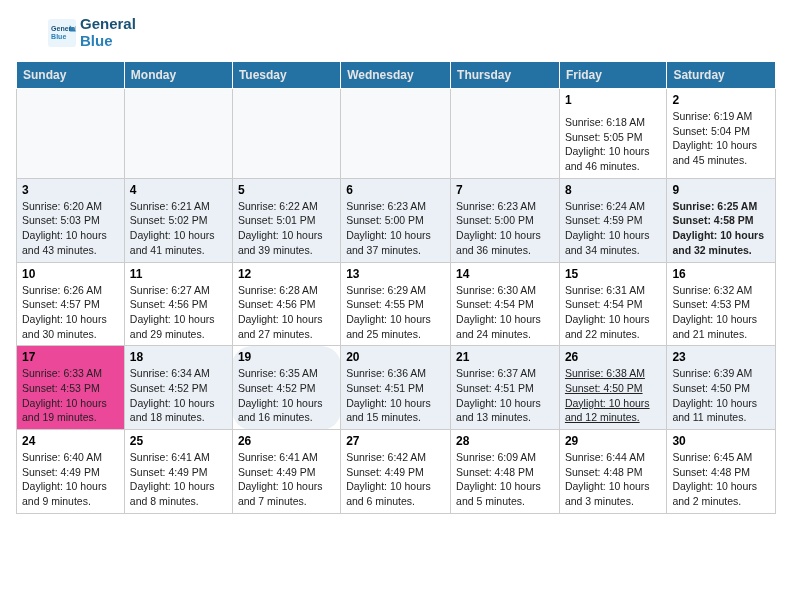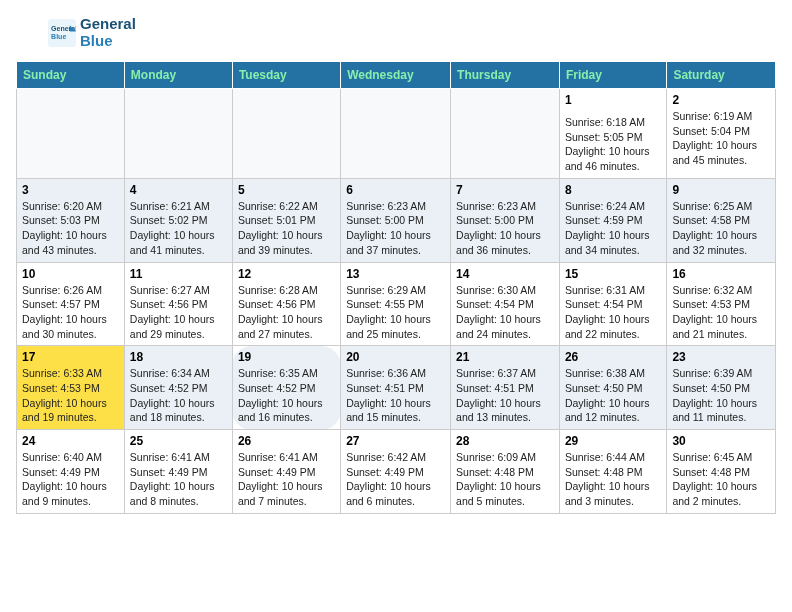--- a/index.html
+++ b/index.html
@@ -52,21 +52,21 @@
       align-items: flex-start;
       margin-bottom: 0;
     }
     .calendar {
       width: 100%;
       border-collapse: collapse;
       font-size: 11px;
     }
     .calendar th {
       background: #2471a3;
-      color: #86efac;
+      color: #e5e5e5;
       text-align: left;
       padding: 6px 6px;
       font-size: 12px;
       border: 1px solid #fff;
     }
     .calendar td {
       border: 1px solid #ccc;
       vertical-align: top;
       padding: 4px 5px;
       width: 113px;
@@ -186,21 +186,21 @@
 Daylight: 10 hours and 36 minutes.</div>
         </td>
         <td style="background: rgb(234, 240, 246);">
           <span class="day-num">8</span>
           <div class="day-info" style="white-space: pre-line;">Sunrise: 6:24 AM
 Sunset: 4:59 PM
 Daylight: 10 hours and 34 minutes.</div>
         </td>
         <td style="background: rgb(234, 240, 246);">
           <span class="day-num">9</span>
-          <div class="day-info" style="white-space: pre-line;">Sunrise: 6:25 AM
+          <div class="day-info" style="white-space: pre-line; font-weight: bold;">Sunrise: 6:25 AM
 Sunset: 4:58 PM
 Daylight: 10 hours and 32 minutes.</div>
         </td>
       </tr>
       <tr>
         <td>
           <span class="day-num">10</span>
           <div class="day-info" style="white-space: pre-line;">Sunrise: 6:26 AM
 Sunset: 4:57 PM
 Daylight: 10 hours and 30 minutes.</div>
@@ -236,21 +236,21 @@
 Daylight: 10 hours and 22 minutes.</div>
         </td>
         <td>
           <span class="day-num">16</span>
           <div class="day-info" style="white-space: pre-line;">Sunrise: 6:32 AM
 Sunset: 4:53 PM
 Daylight: 10 hours and 21 minutes.</div>
         </td>
       </tr>
       <tr>
-        <td style="background: #fde047;">
+        <td style="background: #ec4899;">
           <span class="day-num">17</span>
           <div class="day-info" style="white-space: pre-line;">Sunrise: 6:33 AM
 Sunset: 4:53 PM
 Daylight: 10 hours and 19 minutes.</div>
         </td>
         <td style="background: rgb(234, 240, 246);">
           <span class="day-num">18</span>
           <div class="day-info" style="white-space: pre-line;">Sunrise: 6:34 AM
 Sunset: 4:52 PM
 Daylight: 10 hours and 18 minutes.</div>
@@ -268,21 +268,21 @@
 Daylight: 10 hours and 15 minutes.</div>
         </td>
         <td style="background: rgb(234, 240, 246);">
           <span class="day-num">21</span>
           <div class="day-info" style="white-space: pre-line;">Sunrise: 6:37 AM
 Sunset: 4:51 PM
 Daylight: 10 hours and 13 minutes.</div>
         </td>
         <td style="background: rgb(234, 240, 246);">
           <span class="day-num">26</span>
-          <div class="day-info" style="white-space: pre-line;">Sunrise: 6:38 AM
+          <div class="day-info" style="white-space: pre-line; text-decoration: underline;">Sunrise: 6:38 AM
 Sunset: 4:50 PM
 Daylight: 10 hours and 12 minutes.</div>
         </td>
         <td style="background: rgb(234, 240, 246);">
           <span class="day-num">23</span>
           <div class="day-info" style="white-space: pre-line;">Sunrise: 6:39 AM
 Sunset: 4:50 PM
 Daylight: 10 hours and 11 minutes.</div>
         </td>
       </tr>

